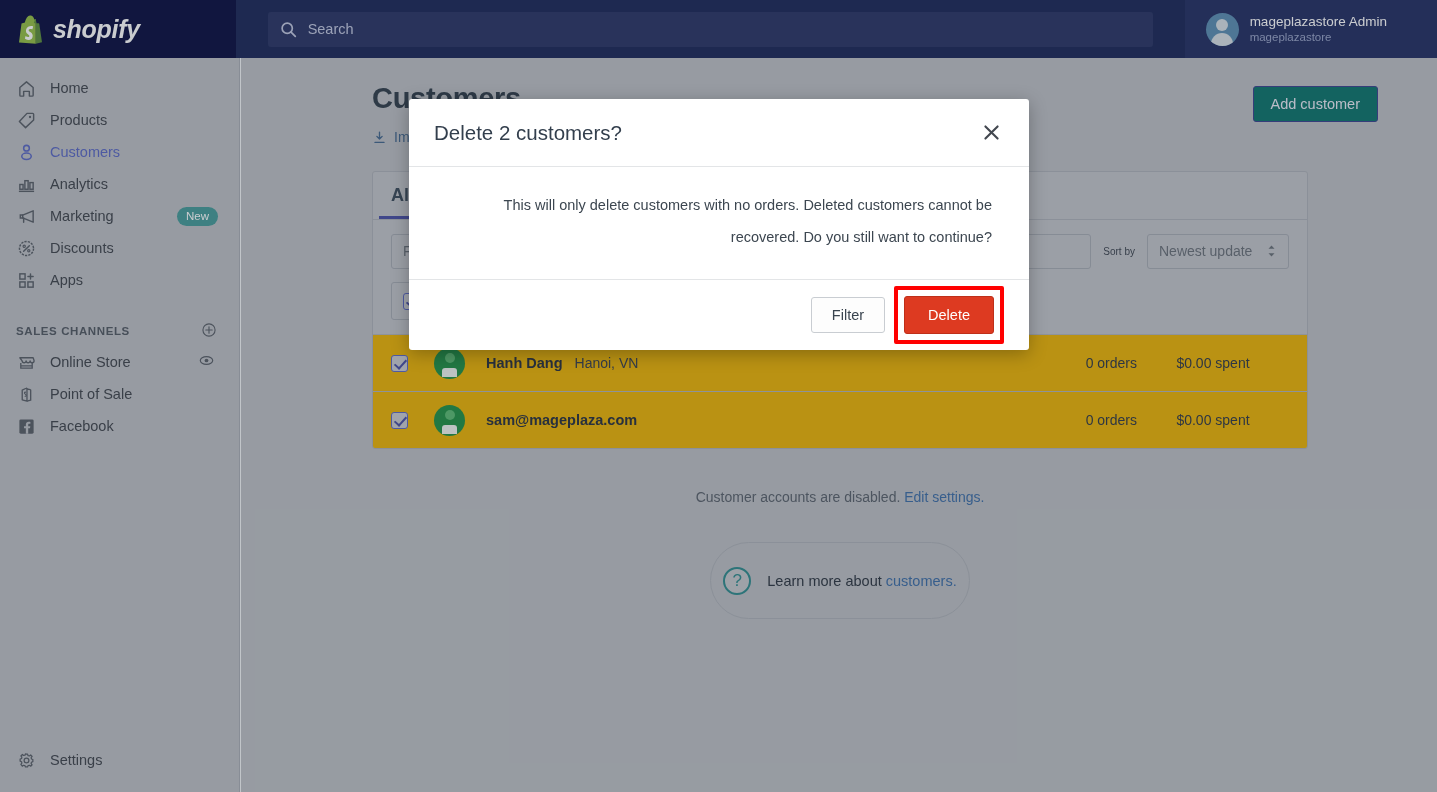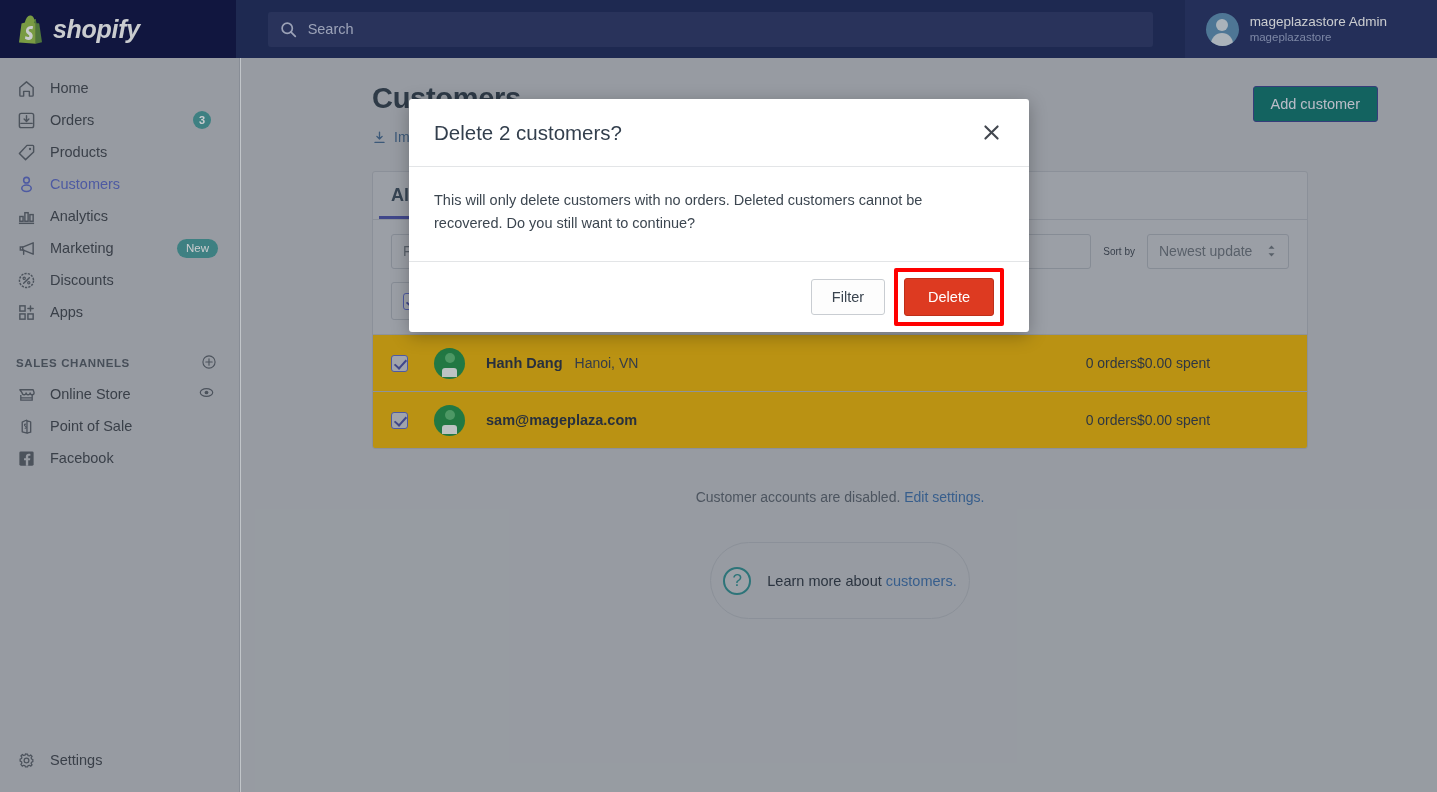--- a/index.html
+++ b/index.html
@@ -167,21 +167,21 @@
     content: ""; position: absolute; width: 10px; height: 10px; border-radius: 50%;
     background: #5bbb74; left: 10.5px; top: 5px;
   }
   .cust-avatar::after {
     content: ""; position: absolute; width: 15px; height: 9px; border-radius: 3px 3px 0 0;
     background: #eef3ef; left: 8px; top: 20px;
   }
   .cust-name { margin-left: 21px; font-size: 14.5px; color: #2b3340; font-weight: 600; }
   .cust-loc { margin-left: 12px; font-size: 14px; color: #3b434f; }
   .cust-orders { margin-left: auto; font-size: 14px; color: #333b47; }
-  .cust-spent { width: 152px; text-align: left; font-size: 14px; color: #333b47; }
+  .cust-spent { width: 152px; text-align: center; font-size: 14px; color: #333b47; }
 
   .footer-note {
     text-align: center; margin-top: 40px; font-size: 14px; color: #5b636d;
     width: 936px; margin-left: 131px;
   }
   .footer-note a { color: #3f6fa8; text-decoration: none; cursor: pointer; }
   .learn-pill {
     margin: 37px auto 0 auto; width: 260px; height: 77px;
     border: 1px solid #adb1b8; border-radius: 39px; display: flex;
     align-items: center; justify-content: center; gap: 16px;
@@ -204,22 +204,22 @@
     background: #ffffff; border-radius: 3px; z-index: 50;
     box-shadow: 0 4px 18px rgba(0,0,0,0.28);
   }
   .modal-head {
     height: 68px; display: flex; align-items: center; justify-content: space-between;
     padding: 0 25px 0 25px; border-bottom: 1px solid #e3e5e7;
   }
   .modal-title { font-size: 20.5px; color: #333f4d; }
   .modal-close { width: 26px; height: 26px; cursor: pointer; display: flex; align-items: center; justify-content: center; }
   .modal-body {
-    padding: 22px 37px 26px 25px; font-size: 14.5px; line-height: 23px;
-    color: #3c4650; border-bottom: 1px solid #e3e5e7;
+    padding: 22px 37px 26px 25px; font-size: 14.5px; line-height: 32px;
+    color: #3c4650; border-bottom: 1px solid #e3e5e7; text-align: right;
   }
   .modal-foot {
     height: 70px; display: flex; align-items: center; justify-content: flex-end;
     padding: 0 25px; gap: 0;
   }
   .btn-cancel {
     background: #fdfdfd; border: 1px solid #c9cdd2; color: #3a444f;
     font-size: 14.5px; padding: 9px 20px; border-radius: 3px; cursor: pointer;
   }
   .delete-highlight {
@@ -272,30 +272,20 @@
 
     <div class="nav-item">
       <span class="nav-ico">
         <svg width="19" height="19" viewBox="0 0 20 20">
             <path d="M3 9l7-6 7 6v8a1 1 0 01-1 1h-3v-5H7v5H4a1 1 0 01-1-1V9z" fill="none" stroke="#5a6069" stroke-width="1.5" stroke-linejoin="round"></path>
           </svg>
       </span>
       <span class="lbl">Home</span>
     </div>
 
-    <div class="nav-item">
-      <span class="nav-ico">
-        <svg width="19" height="19" viewBox="0 0 20 20">
-            <rect x="2.5" y="2.5" width="15" height="15" rx="2" fill="none" stroke="#5a6069" stroke-width="1.5"></rect>
-            <path d="M10 5v6m0 0l-2.5-2.5M10 11l2.5-2.5M4 13h12" fill="none" stroke="#5a6069" stroke-width="1.5" stroke-linecap="round"></path>
-          </svg>
-      </span>
-      <span class="lbl">Orders</span>
-      <span class="badge-num">3</span>
-    </div>
 
     <div class="nav-item">
       <span class="nav-ico">
         <svg width="19" height="19" viewBox="0 0 20 20">
             <path d="M10.5 2.5h6a1 1 0 011 1v6L9 17.5 2.5 11 10.5 2.5z" fill="none" stroke="#5a6069" stroke-width="1.5" stroke-linejoin="round"></path>
             <circle cx="13.7" cy="6.3" r="1.2" fill="#5a6069"></circle>
           </svg>
       </span>
       <span class="lbl">Products</span>
     </div>

